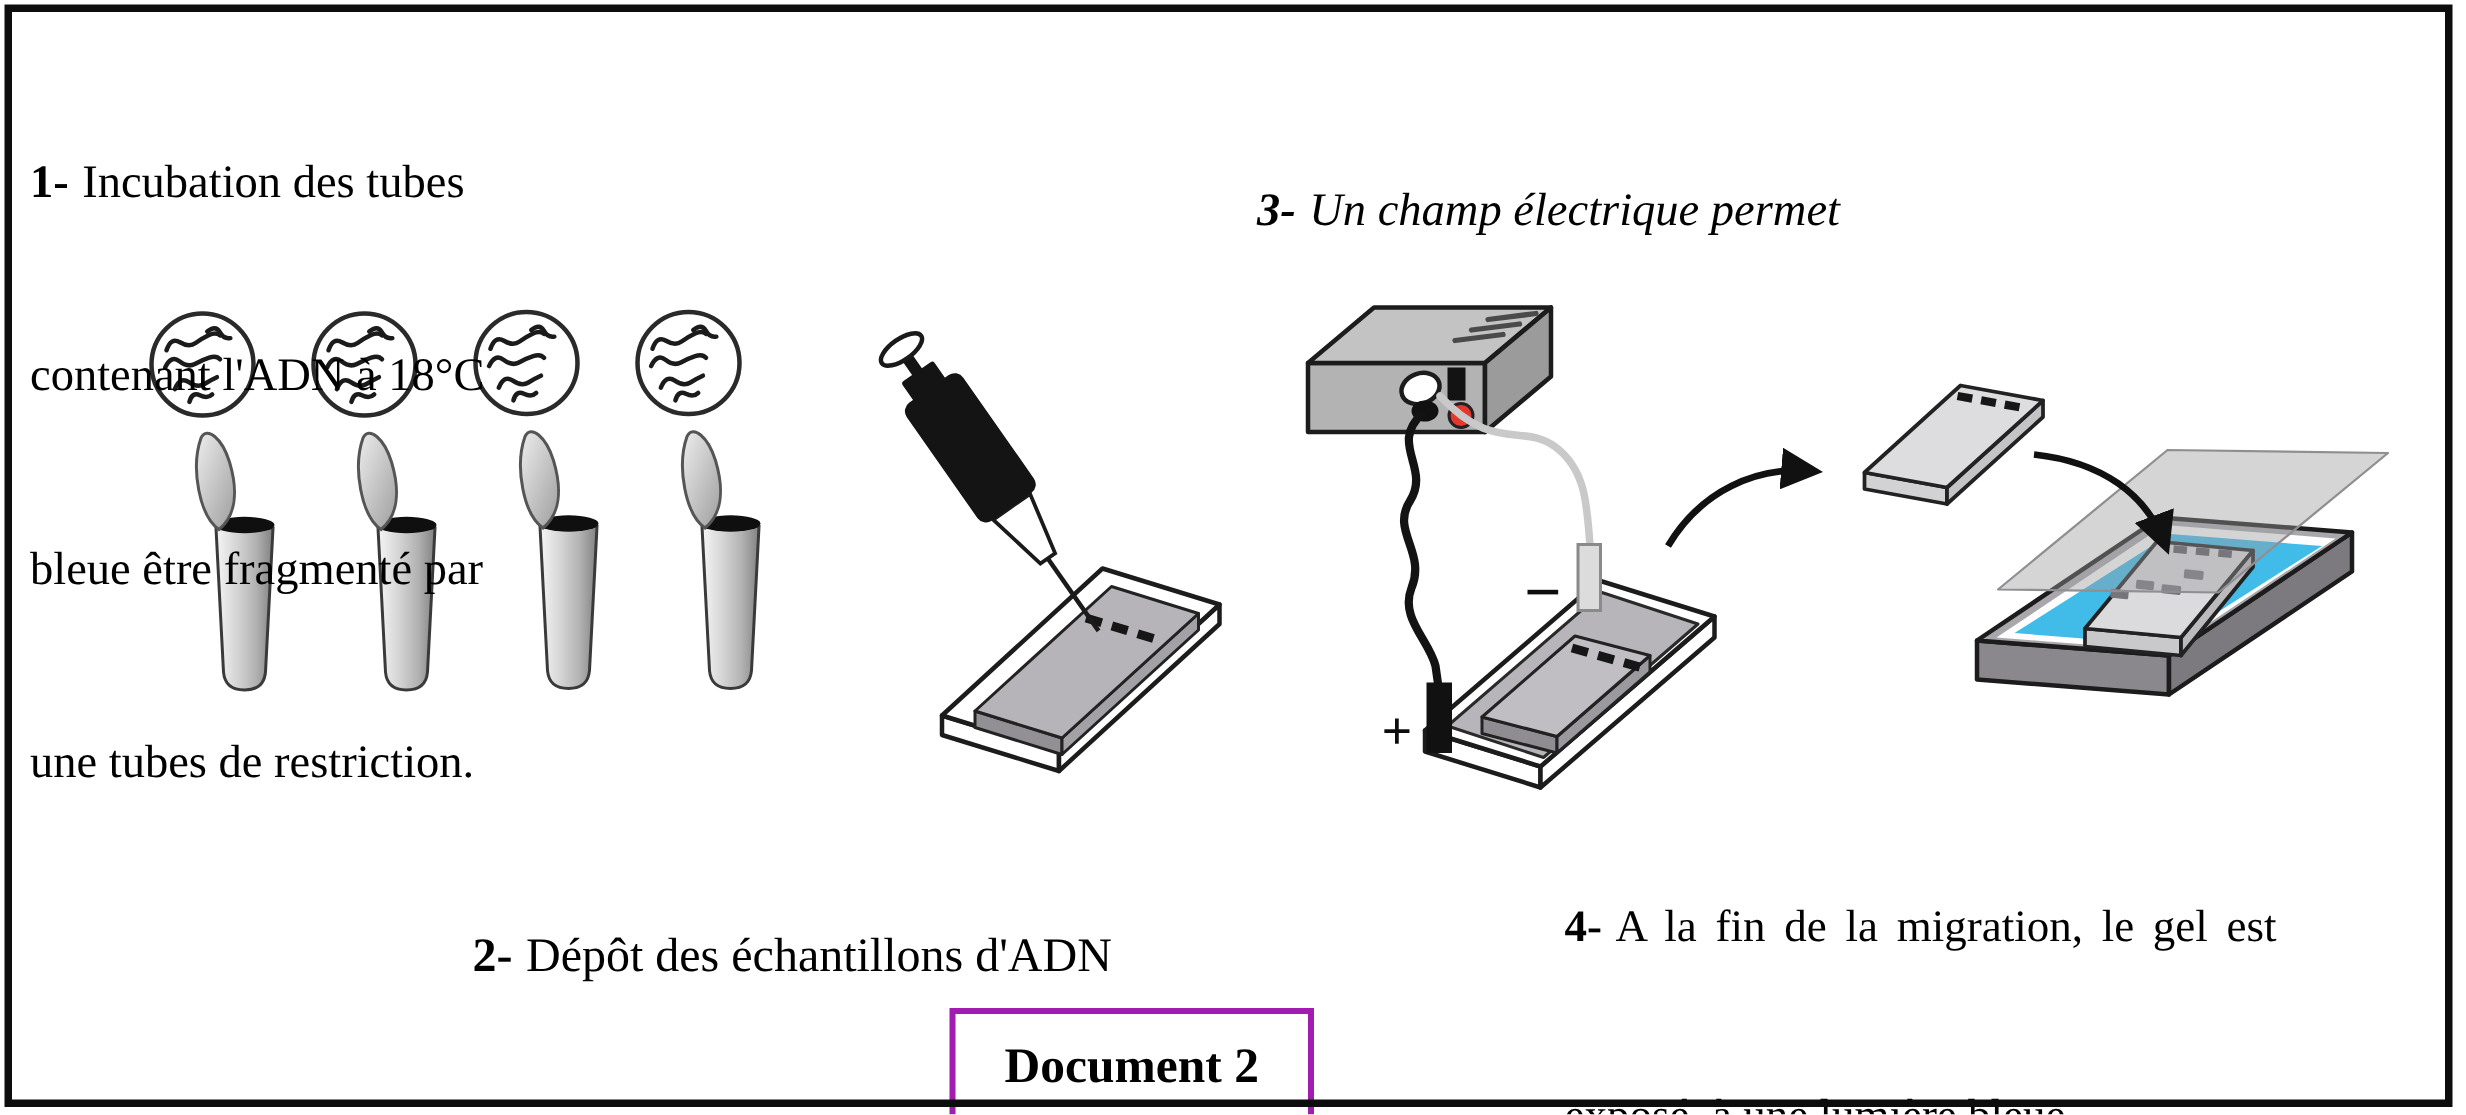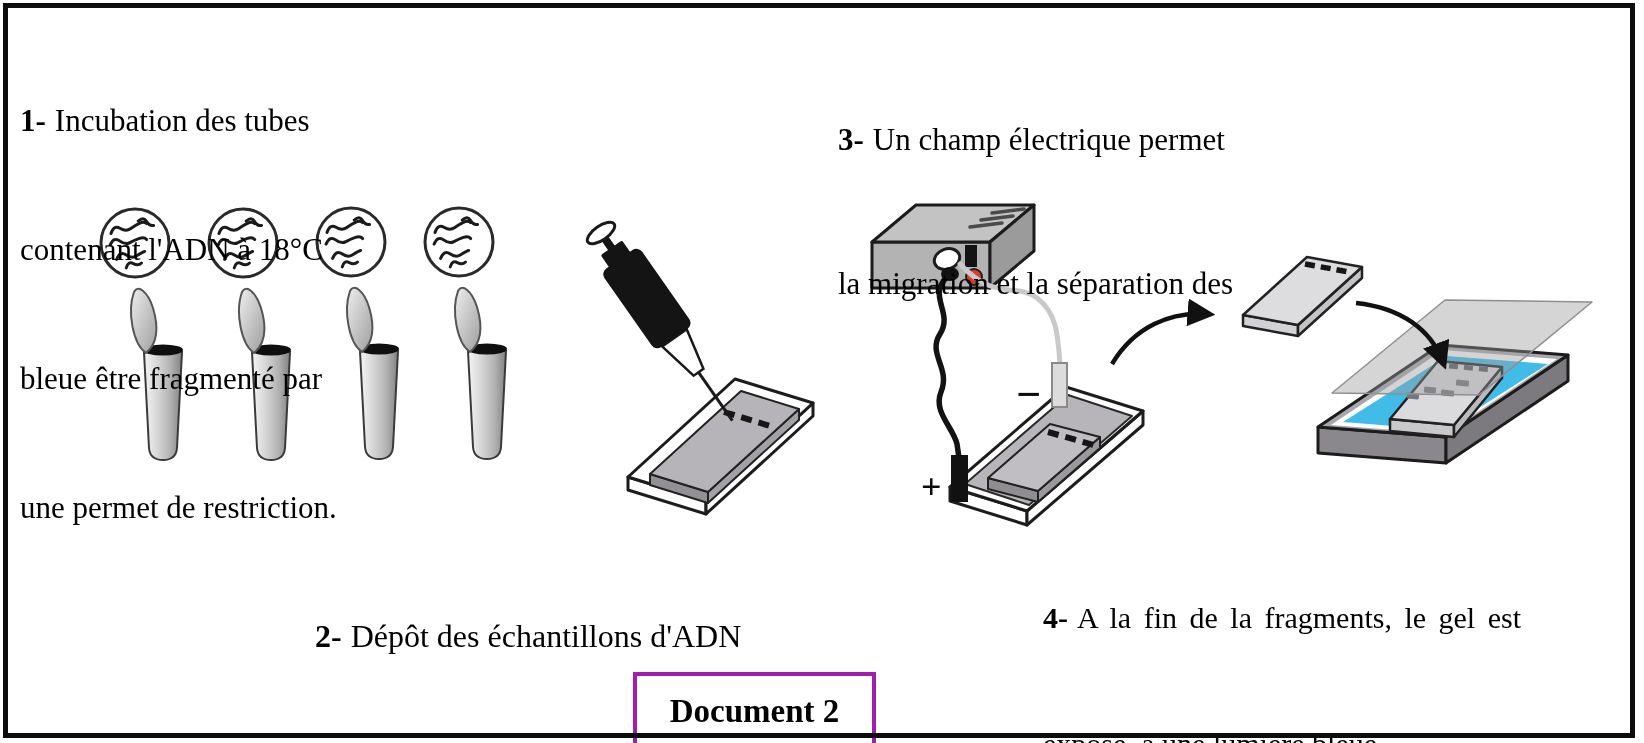--- a/index.html
+++ b/index.html
@@ -10,21 +10,21 @@
   .frame{
     position:absolute;left:3px;top:3px;width:1632px;height:735px;
     border:5px solid #0d0d0d;box-sizing:border-box;pointer-events:none;
   }
   .art{position:absolute;left:0;top:0;}
   .step{position:absolute;font-size:31px;line-height:44px;white-space:pre-wrap;}
   .step .ln{min-height:1em;}
   .step b{font-weight:bold;margin-right:9px;}
   .step1{left:20px;top:13px;line-height:43px;}
   .step2{left:315px;top:519px;line-height:47px;font-size:32px;}
-  .step3{left:838px;top:20px;line-height:48px;}
+  .step3{left:838px;top:20px;line-height:48px;font-style:italic;}
   .step4{left:1043px;top:513px;line-height:42px;font-size:30px;width:510px;}
   .step4 .justify{word-spacing:5px;}
   .doclabel{
     position:absolute;left:633px;top:672px;width:243px;height:78px;
     border:4px solid #a21caf;box-sizing:border-box;background:#fff;
     display:flex;align-items:center;justify-content:center;
     font-weight:bold;font-size:33px;
   }
   svg text{font-family:"Liberation Serif",serif;}
 </style>
@@ -151,35 +151,34 @@
       <polygon points="1332,393 1445,300 1592,302 1479,395" fill="rgba(155,155,158,0.42)" stroke="#8f8f93" stroke-width="1.5"></polygon>
     </g>
 
     <path d="M 1356,303 C 1402,308 1431,330 1443,362" stroke="#111" stroke-width="4.5" fill="none" marker-end="url(#arrowHead)"></path>
   </svg>
 
   <div class="step step1">
     <div class="ln"><b>1-</b><span>Incubation des tubes</span></div>
     <div class="ln">contenant l'ADN à 18°C</div>
     <div class="ln">bleue être fragmenté par</div>
-    <div class="ln">une permet de restriction.</div>
+    <div class="ln">une tubes de restriction.</div>
   </div>
 
   <div class="step step2">
     <div class="ln"><b>2-</b><span>Dépôt des échantillons d'ADN</span></div>
     
   </div>
 
   <div class="step step3">
     <div class="ln"><b>3-</b><span>Un champ électrique permet</span></div>
-    <div class="ln">la migration et la séparation des</div>
   </div>
 
   <div class="step step4">
-    <div class="ln justify"><b>4-</b><span>A la fin de la fragments, le gel est</span></div>
+    <div class="ln justify"><b>4-</b><span>A la fin de la migration, le gel est</span></div>
     <div class="ln">exposé  à une lumière bleue.</div>
     
     
     
   </div>
 
   <div class="doclabel">
     <span>Document 2</span>
   </div>
 

